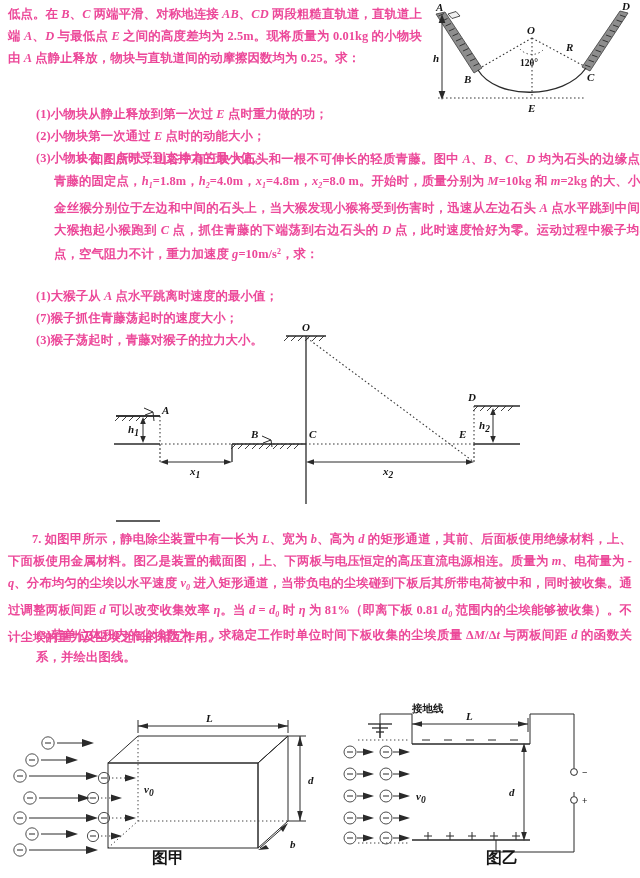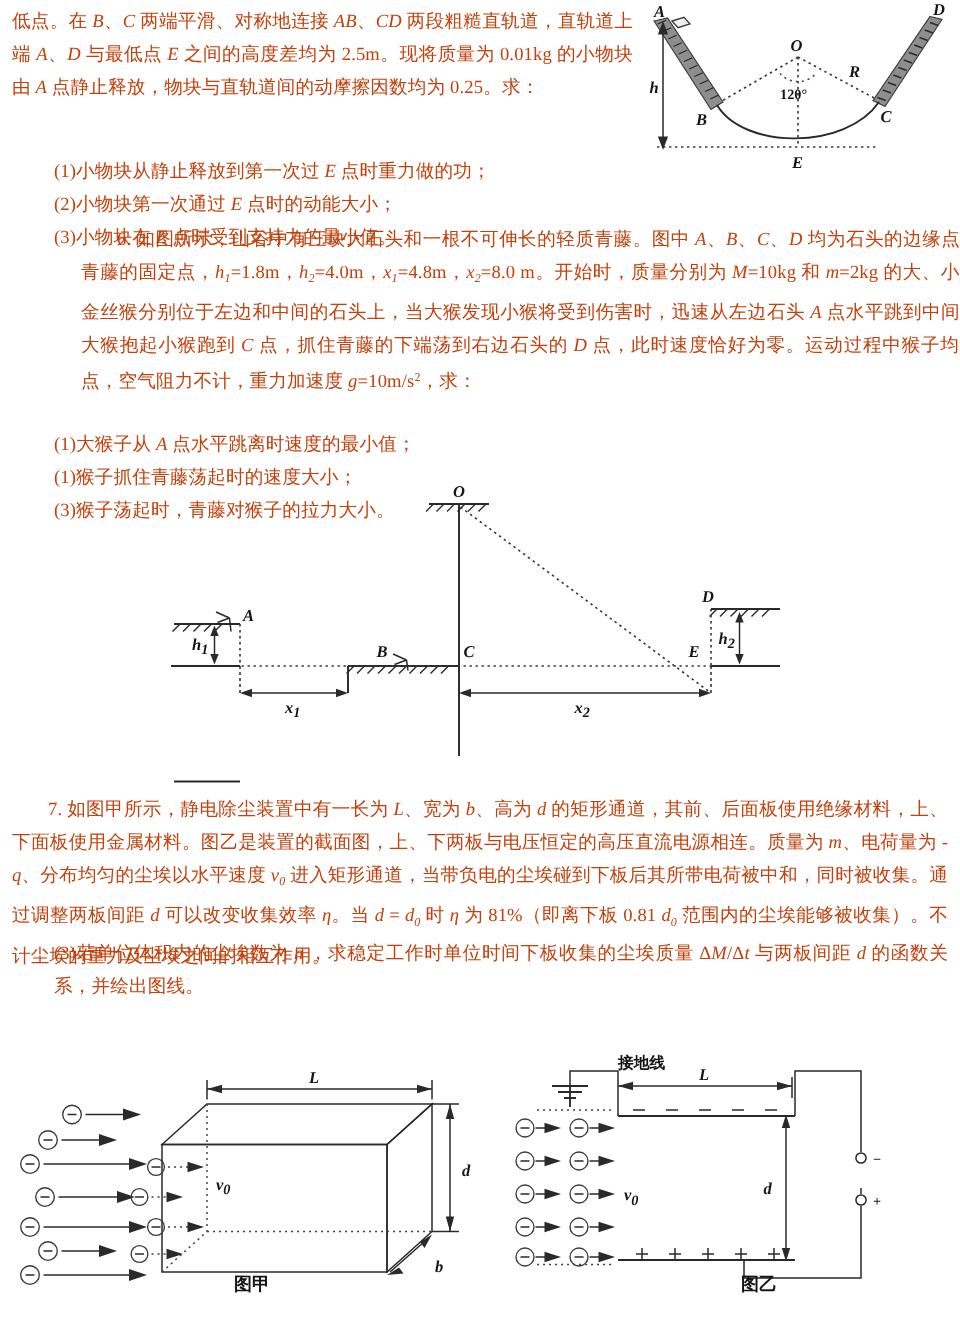--- a/index.html
+++ b/index.html
@@ -13,35 +13,35 @@
   }
   .page{position:relative;width:640px;height:878px;}
 
   
   .textblock{
     position:absolute;
     font-size:12.4px;
     line-height:22.1px;
     text-align:justify;
     letter-spacing:0.1px;
-    color:#c2410c;
-    font-weight:400;
+    color:#ec4899;
+    font-weight:700;
   }
   .it{font-style:italic;font-family:"Liberation Serif",serif;}
   .sub{font-size:8px;vertical-align:-3px;font-style:italic;}
   .sup{font-size:8px;vertical-align:4px;}
   .indent{text-indent:24px;display:block;}
   .q-line{display:block;padding-left:28px;}
 
   
   .fig{position:absolute;}
   svg{display:block;overflow:visible;}
   .cap{
     position:absolute;
-    font-size:12px;
+    font-size:16px;
     font-weight:600;
     color:#151515;
     text-align:center;
   }
   .lbl{font-style:italic;font-size:11px;font-weight:600;fill:#151515;
        font-family:"Liberation Serif",serif;}
   .lbl-s{font-style:italic;font-size:9.5px;font-weight:600;fill:#151515;
        font-family:"Liberation Serif",serif;}
   .lbl-n{font-size:9.5px;font-weight:600;fill:#151515;
        font-family:"Liberation Serif",serif;font-style:normal;}
@@ -140,21 +140,21 @@
       <text class="lbl-n" x="96" y="64">120°</text>
     </svg>
   </div>
 
   <div class="textblock" style="left:8px;top:148px;width:624px;margin-left:46px;">
     <span class="indent"><span>6.</span> 如图所示，山谷中有三块大石头和一根不可伸长的轻质青藤。图中 <span class="it">A</span>、<span class="it">B</span>、<span class="it">C</span>、<span class="it">D</span> 均为石头的边缘点，<span class="it">O</span> 为青藤的固定点，<span class="it">h</span><span class="sub">1</span>=1.8m，<span class="it">h</span><span class="sub">2</span>=4.0m，<span class="it">x</span><span class="sub">1</span>=4.8m，<span class="it">x</span><span class="sub">2</span>=8.0 m。开始时，质量分别为 <span class="it">M</span>=10kg 和 <span class="it">m</span>=2kg 的大、小两只滇金丝猴分别位于左边和中间的石头上，当大猴发现小猴将受到伤害时，迅速从左边石头 <span class="it">A</span> 点水平跳到中间石头，大猴抱起小猴跑到 <span class="it">C</span> 点，抓住青藤的下端荡到右边石头的 <span class="it">D</span> 点，此时速度恰好为零。运动过程中猴子均看成质点，空气阻力不计，重力加速度 <span class="it">g</span>=10m/s<span class="sup">2</span>，求：</span>
   </div>
 
   <div class="textblock" style="left:8px;top:253px;width:420px;margin-top:32px;">
     <span class="q-line">(1)大猴子从 <span class="it">A</span> 点水平跳离时速度的最小值；</span>
-    <span class="q-line">(1)猴子抓住青藤荡起时的速度大小；</span>
+    <span class="q-line">(7)猴子抓住青藤荡起时的速度大小；</span>
     <span class="q-line">(3)猴子荡起时，青藤对猴子的拉力大小。</span>
   </div>
 
   <div class="fig" style="left:4px;top:316px;width:632px;height:200px;">
     <svg width="632" height="200" viewBox="0 0 632 200">
 
       <g>
         <line class="ln-th" x1="282" y1="20" x2="322" y2="20"></line>
         <g class="hatch">
           <line x1="285" y1="20" x2="280" y2="25"></line>

